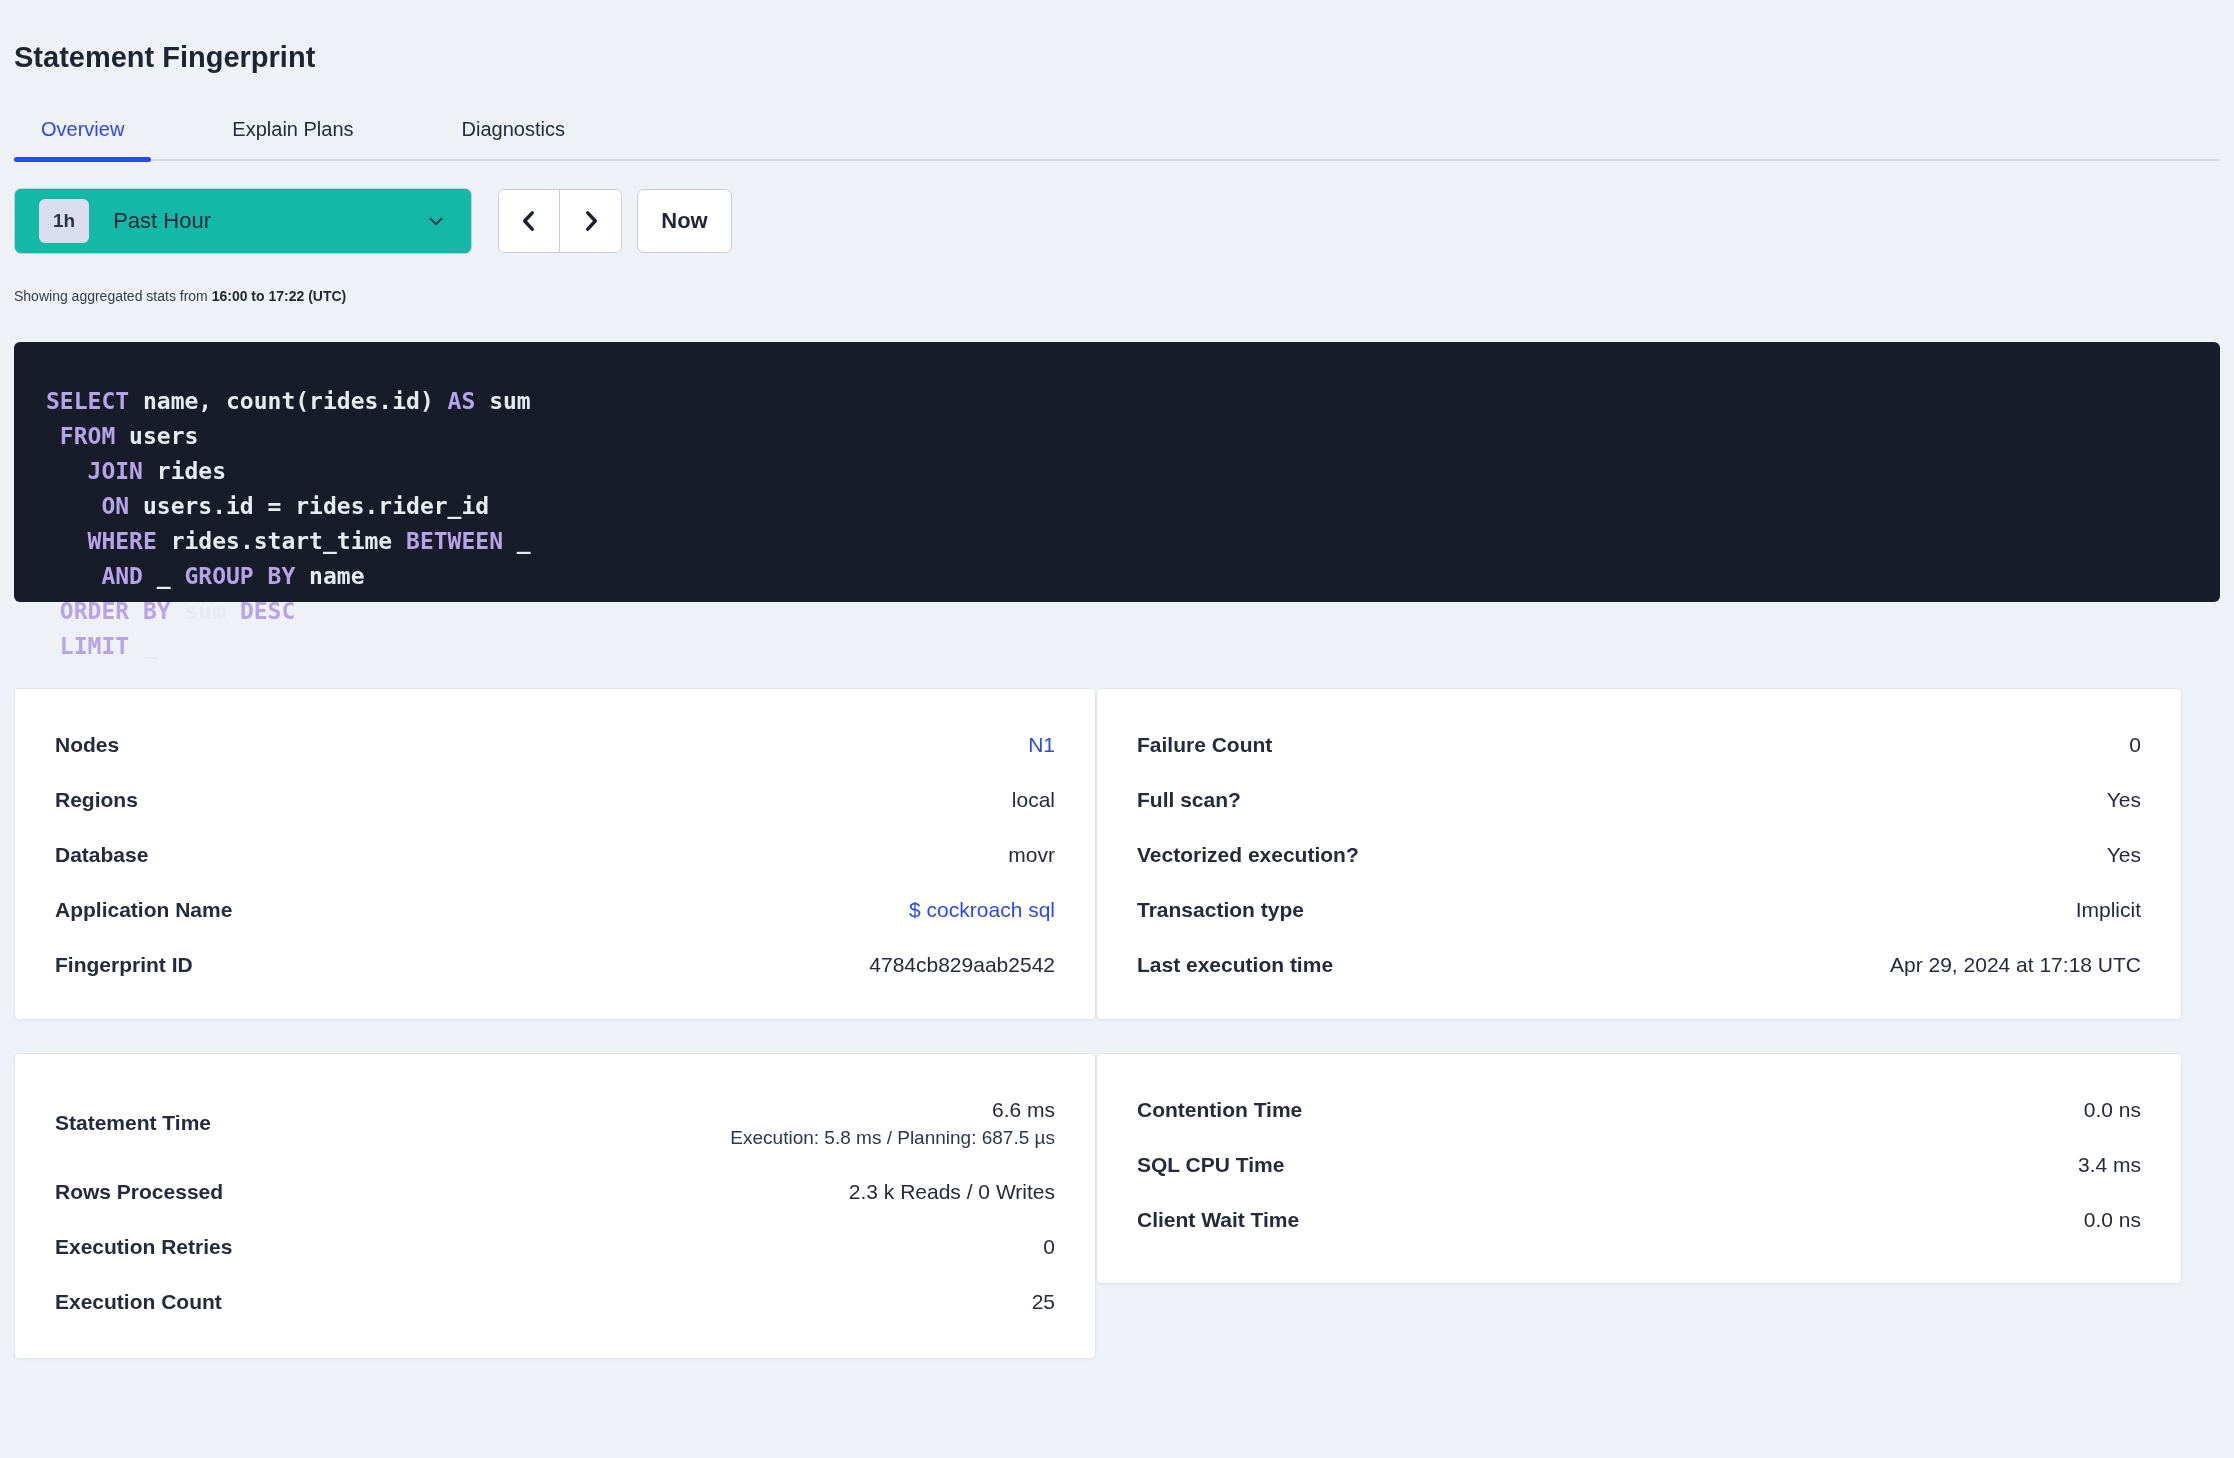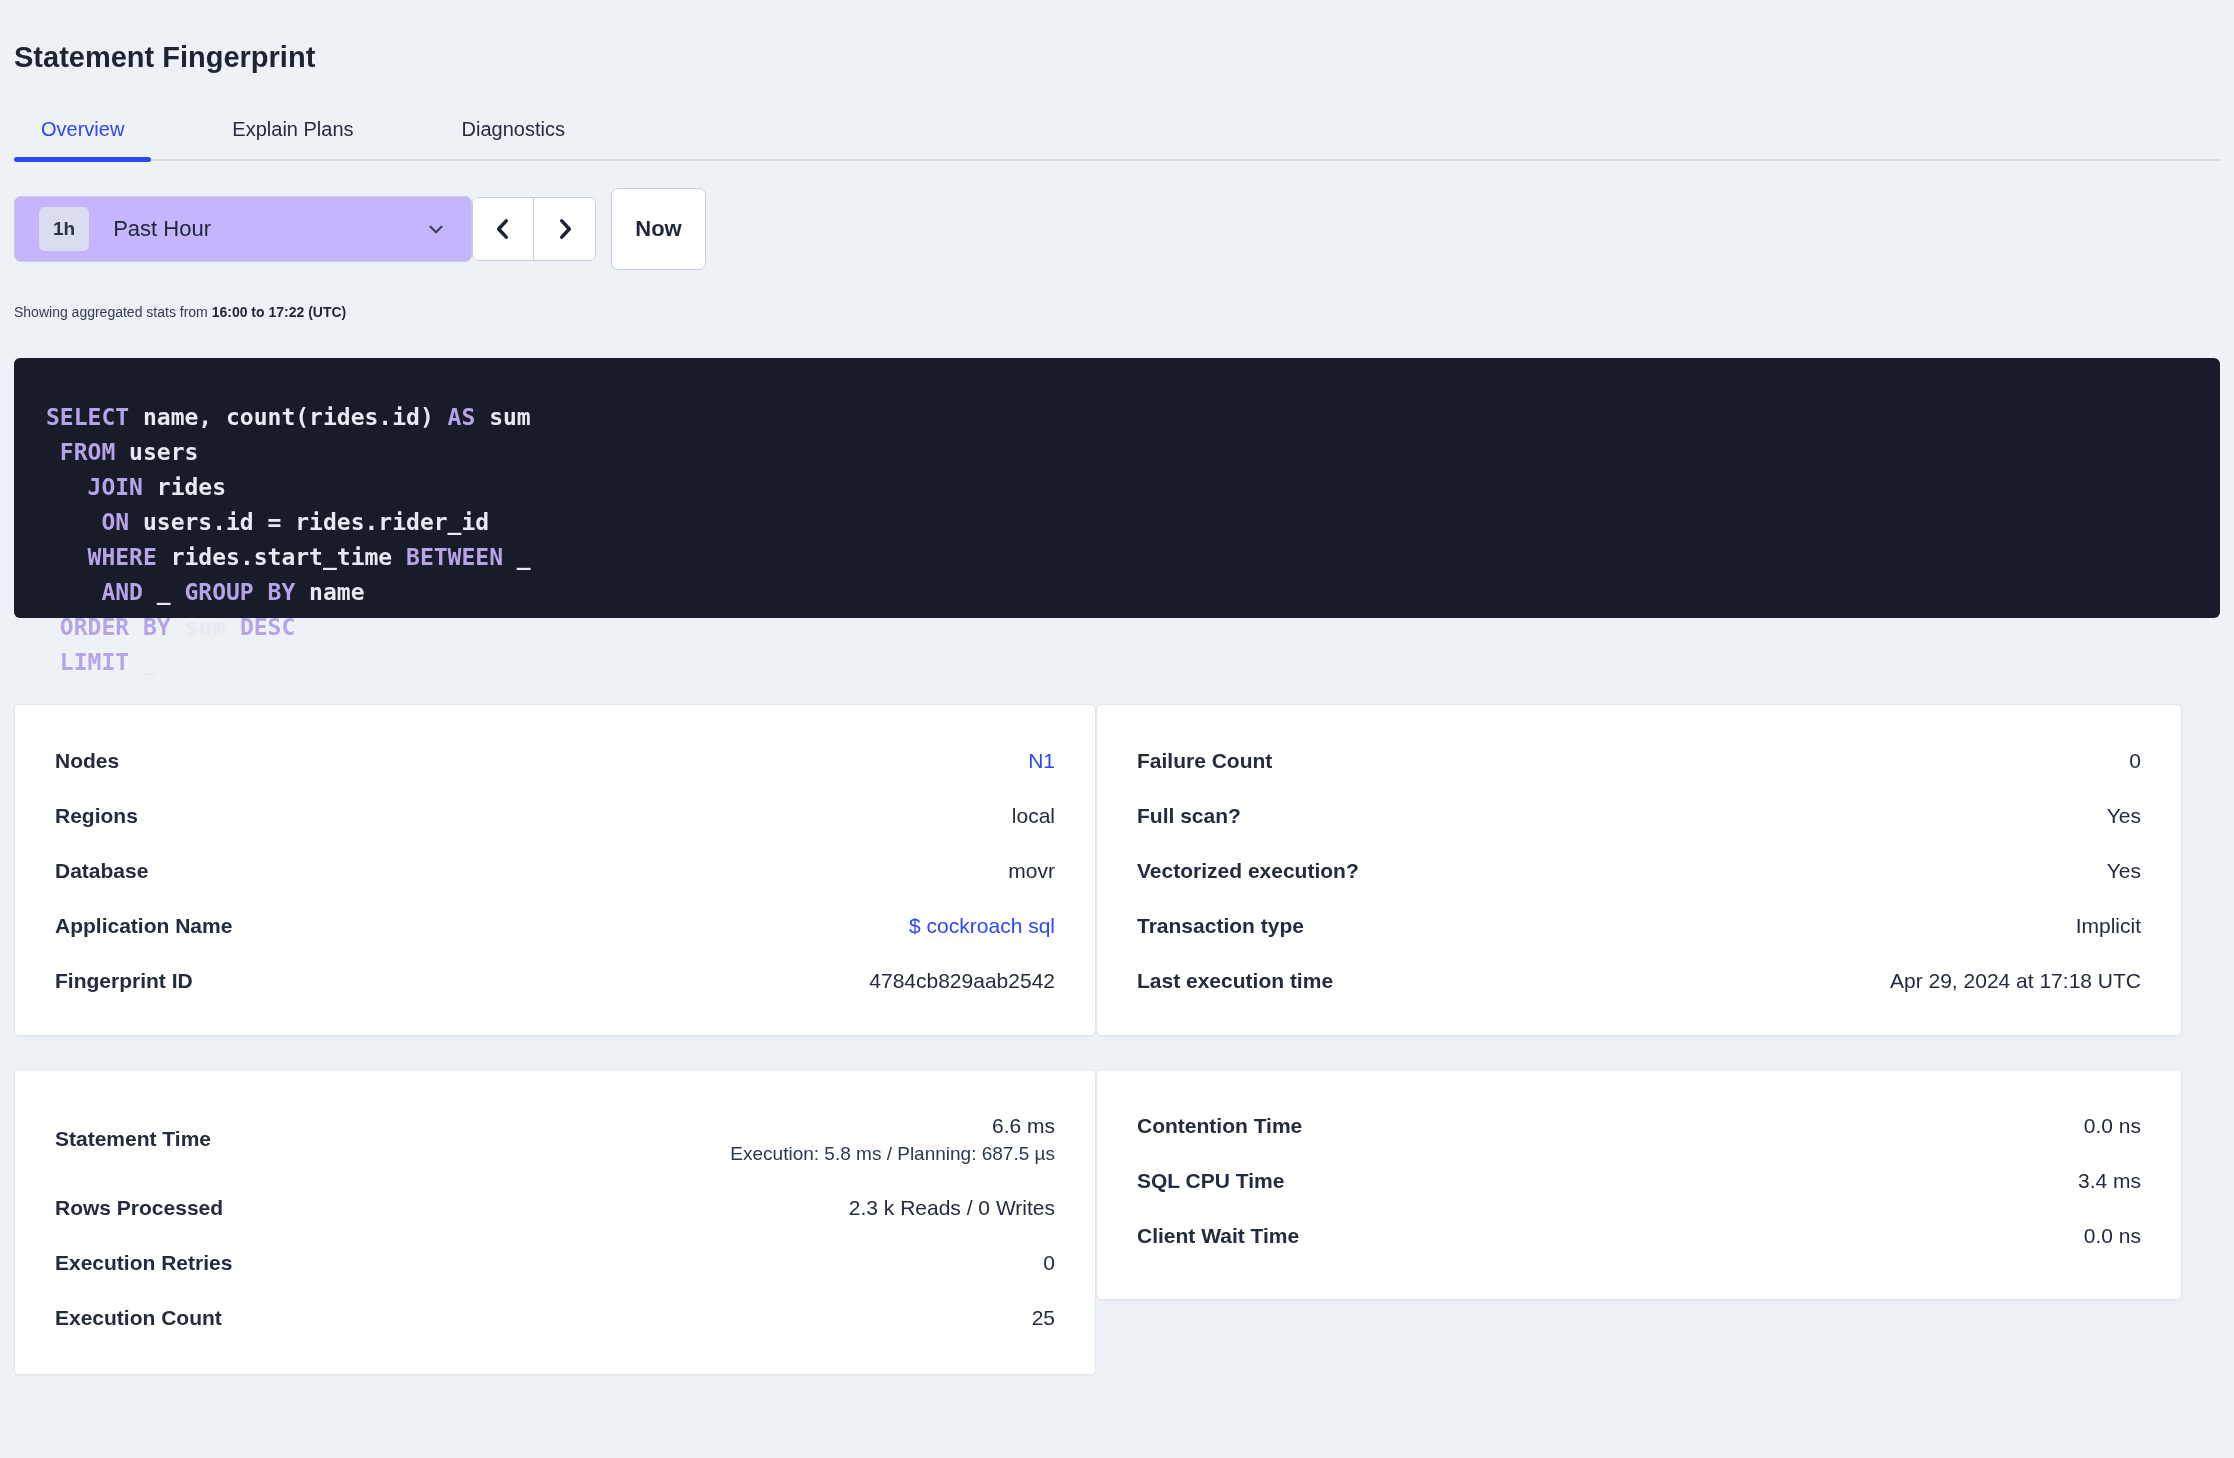--- a/index.html
+++ b/index.html
@@ -53,25 +53,26 @@
     background:var(--accent);
   }
 
   .controls{
     margin-top:27px;
     display:flex;
     align-items:center;
   }
   .time-picker{
     width:458px;height:66px;
-    background:#c4b5fd;
+    background:#14b8a6;
     border:1px solid var(--border);
     border-radius:7px;
     display:flex;align-items:center;
     padding:0 24px;
+    margin-right:26px;
     cursor:pointer;
   }
   .badge{
     background:var(--badge-bg);
     color:#2c3547;
     font-weight:700;
     font-size:19px;
     padding:11px 14px;
     border-radius:6px;
     margin-right:24px;
@@ -86,21 +87,21 @@
     margin-right:15px;
     height:64px;
   }
   .nav-btn{
     width:61px;height:100%;
     display:flex;align-items:center;justify-content:center;
     background:#fff;border:none;padding:0;cursor:pointer;
   }
   .nav-btn.prev{border-right:1px solid var(--border);}
   .now-btn{
-    width:95px;height:82px;
+    width:95px;height:64px;
     background:#fff;
     border:1px solid var(--border);
     border-radius:7px;
     font-family:"Liberation Sans", sans-serif;
     font-size:22px;font-weight:600;color:#1e2637;
     cursor:pointer;
   }
 
   .stats-line{
     margin-top:34px;

